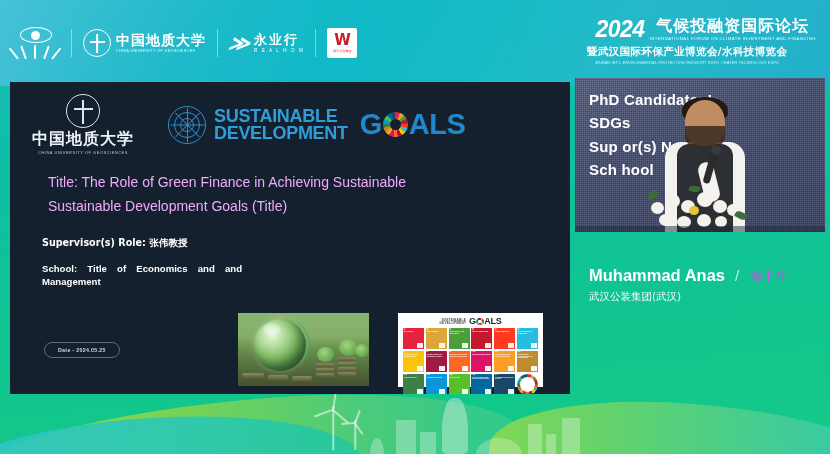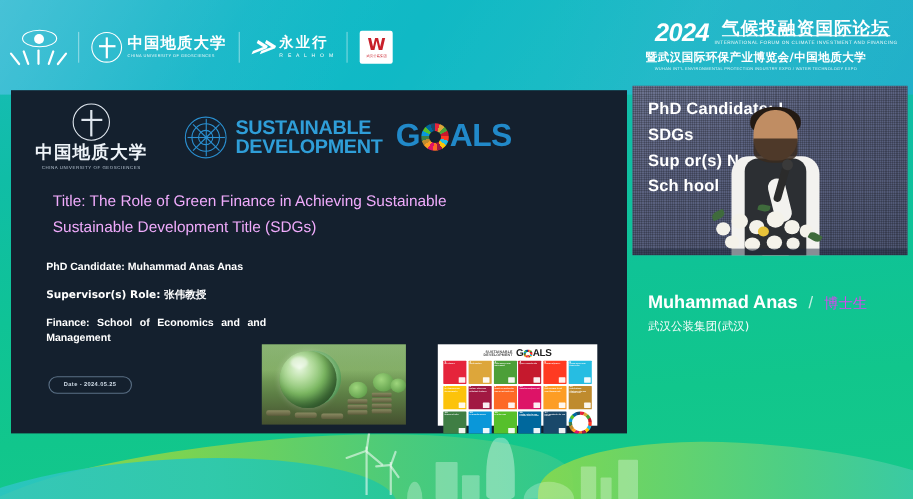--- a/index.html
+++ b/index.html
@@ -82,21 +82,21 @@
   .rh-en { font-size:4.6px; letter-spacing:1.6px; margin-top:3px; }
 
   .lg-w { width:30px; height:30px; background:#fff; border-radius:2px; display:flex; flex-direction:column; align-items:center; justify-content:center; gap:1px; }
   .lg-w .wmark { font-size:15px; font-weight:800; color:#c8202a; line-height:1; font-family:"DejaVu Sans", sans-serif; }
   .lg-w .wsub { font-size:3px; color:#c8202a; letter-spacing:.1px; font-family:"DejaVu Sans", sans-serif; }
 
   
   .conf { position:absolute; right:14px; top:18px; text-align:center; color:#fff; }
   .conf-row { display:flex; align-items:flex-end; justify-content:center; gap:5px; }
   .conf-year { font-size:23px; font-weight:800; font-style:italic; letter-spacing:-.5px; line-height:.95;margin-left:37px; }
-  .conf-cn { font-size:16px; font-weight:700; letter-spacing:1px; line-height:1; font-family:"DejaVu Sans", sans-serif;text-decoration:underline; }
+  .conf-cn { font-size:16px; font-weight:700; letter-spacing:1px; line-height:1; font-family:"DejaVu Sans", sans-serif; }
   .conf-en { font-size:4.3px; letter-spacing:.45px; margin-top:2px; opacity:.92; }
   .conf-sub { font-size:10.5px; font-weight:700; letter-spacing:.4px; margin-top:4px; font-family:"DejaVu Sans", sans-serif; }
   .conf-sub2 { font-size:3.6px; letter-spacing:.3px; margin-top:2px; opacity:.85; }
 
   
   .slide {
     position:absolute; left:10px; top:82px; width:560px; height:312px;
     background:#14202e; overflow:hidden;
   }
   .slide-inner { position:absolute; inset:0; }
@@ -287,21 +287,21 @@
   </div>
 
   <div class="conf">
     <div class="conf-row">
       <div class="conf-year">2024</div>
       <div>
         <div class="conf-cn">气候投融资国际论坛</div>
         <div class="conf-en">INTERNATIONAL FORUM ON CLIMATE INVESTMENT AND FINANCING</div>
       </div>
     </div>
-    <div class="conf-sub">暨武汉国际环保产业博览会/中国地质大学</div>
+    <div class="conf-sub">暨武汉国际环保产业博览会/水科技博览会</div>
     <div class="conf-sub2">WUHAN INT'L ENVIRONMENTAL PROTECTION INDUSTRY EXPO / WATER TECHNOLOGY EXPO</div>
   </div>
 
   <div class="slide">
     <div class="slide-inner">
 
       <div class="slide-logos">
         <div class="sl-cug">
           <div class="sl-seal"></div>
           <div class="sl-cn">中国地质大学</div>
@@ -326,27 +326,26 @@
           <div class="sdg-goals">
             <span>G</span>
             <span class="sdg-wheel"></span>
             <span>ALS</span>
           </div>
         </div>
       </div>
 
       <div class="slide-title">
         <div>Title: The Role of Green Finance in Achieving Sustainable</div>
-        <div>Sustainable Development Title (SDGs)</div>
+        <div>Sustainable Development Goals (Title)</div>
       </div>
 
       <div class="slide-meta">
-        <div class="meta-block">PhD Candidate: Muhammad Anas Anas</div>
         <div class="meta-block meta-cn">Supervisor(s) Role: 张伟教授</div>
-        <div class="meta-block meta-just">Finance: School of Economics and and Management</div>
+        <div class="meta-block meta-just">School: Title of Economics and and Management</div>
       </div>
 
       <div class="date-pill">Date - 2024.05.25</div>
 
       <div class="img-globe">
         <div class="blur-band"></div>
         <div class="globe-ball"></div>
         <div class="globe-glare"></div>
         <div class="coin" style="left:78px; top:50px; width:18px; height:4px;"></div>
         <div class="coin" style="left:78px; top:55px; width:18px; height:4px;"></div>

